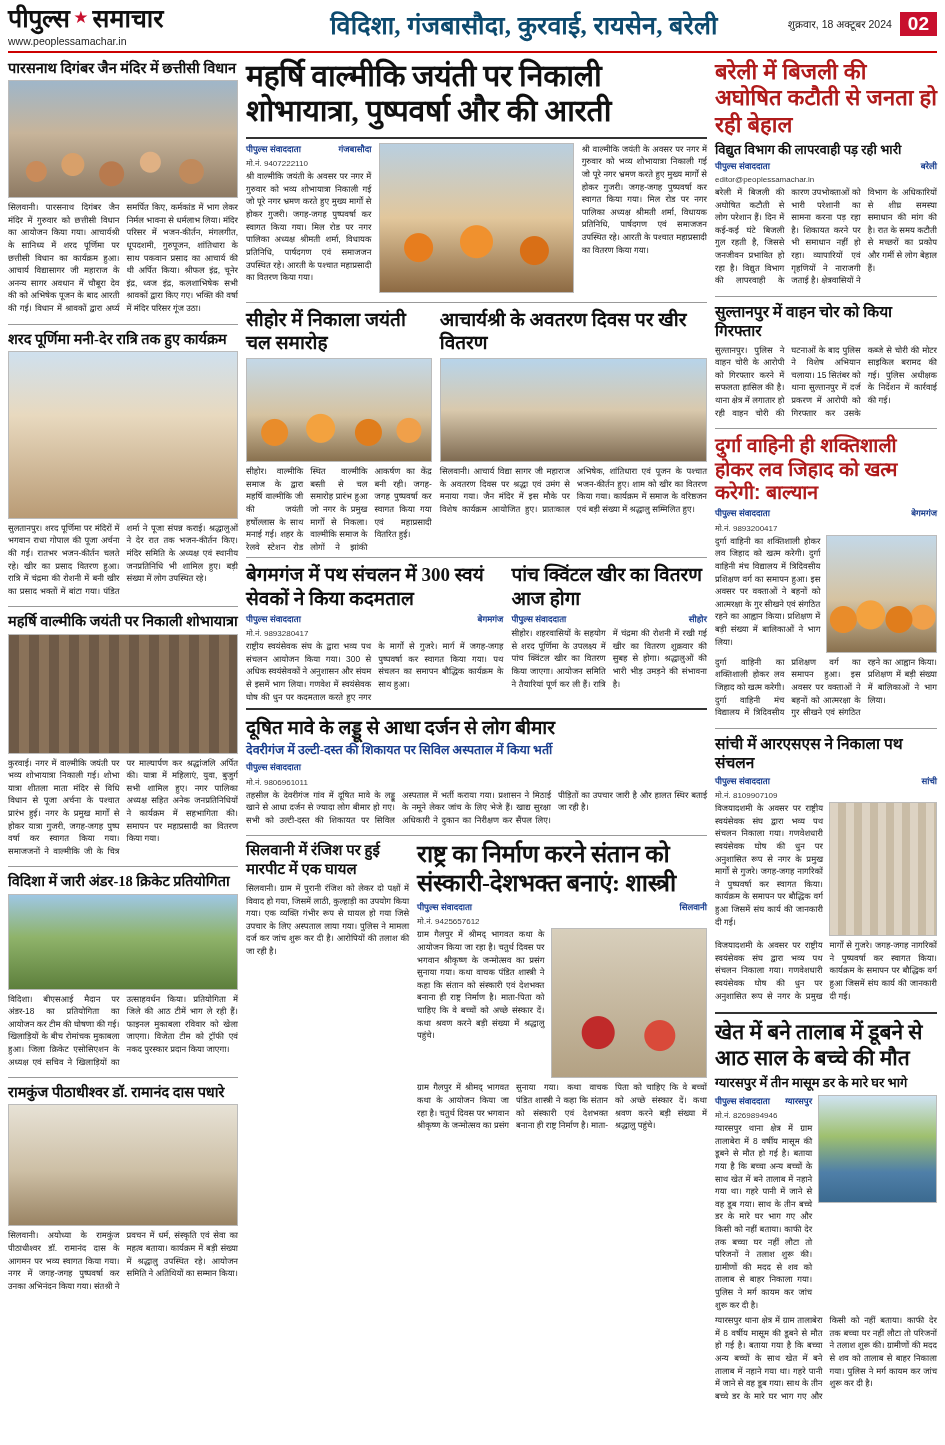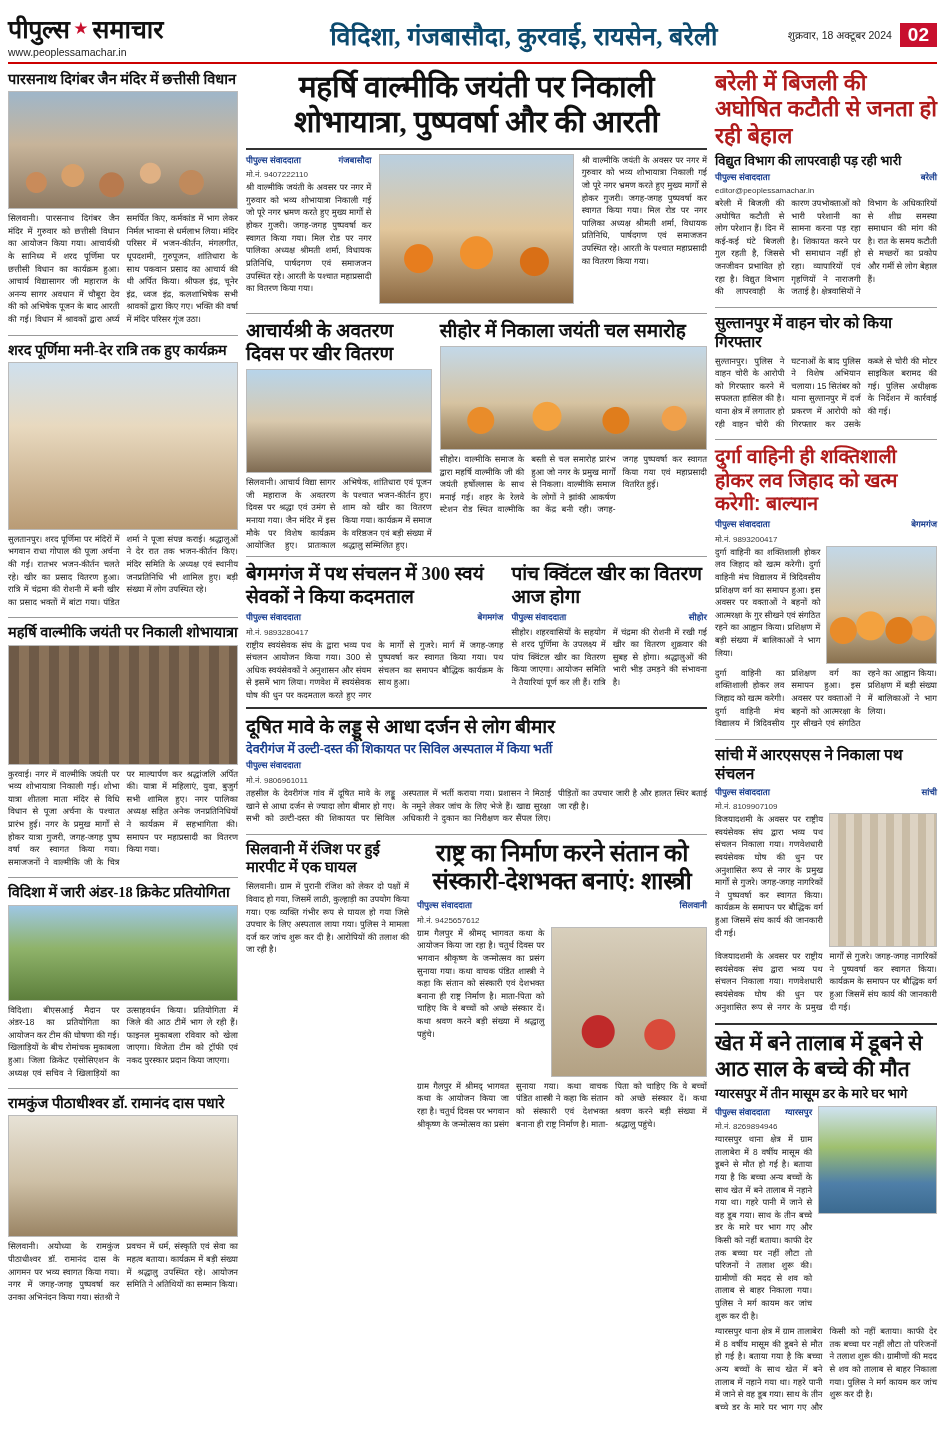--- a/index.html
+++ b/index.html
@@ -5,21 +5,21 @@
   * { box-sizing: border-box; }
   html, body { margin:0; padding:0; }
   body {
     width: 945px;
     height: 1445px;
     background: #ffffff;
     font-family: "Liberation Sans", sans-serif;
     color: #111;
     overflow: hidden;
   }
-  .page { width:945px; height:1172px; padding:11px 8px 4px 8px; position:relative; }
+  .page { width:945px; height:1172px; padding:0 8px 4px 8px; position:relative; }
 
   
   .masthead {
     display:flex; align-items:center; justify-content:space-between;
     border-bottom: 2px solid #c00; padding-bottom:4px; margin-bottom:4px;
   }
   .logo-wrap { display:flex; flex-direction:column; width:252px; }
   .logo-line { display:flex; align-items:center; gap:4px; }
   .logo-main { font-weight:bold; font-size:25px; letter-spacing:-0.5px; color:#111; font-family:"Liberation Serif", serif; }
   .logo-star { color:#c8102e; font-size:17px; line-height:1; }
@@ -50,21 +50,20 @@
     font-size:14.5px; line-height:1.25; color:#111; margin:2px 0 3px 0;
   }
   .hl-md {
     font-family:"Liberation Serif", serif; font-weight:bold;
     font-size:19px; line-height:1.22; color:#111; margin:2px 0 4px 0;
   }
   .hl-lg {
     font-family:"Liberation Serif", serif; font-weight:bold;
     font-size:30px; line-height:1.18; color:#111; margin:1px 0 5px 0;
     letter-spacing:-0.3px;
-    text-align:center;
   }
   .hl-red {
     font-family:Liberation Sans, sans-serif; font-weight:bold;
     font-size:22px; line-height:1.2; color:#b01b1b; margin:2px 0 4px 0;
   }
   .subhl {
     font-family:"Liberation Serif", serif; font-weight:bold;
     font-size:12.5px; line-height:1.25; color:#1b3f8f; margin:1px 0 3px 0;
   }
   .subhl-dark {
@@ -227,28 +226,28 @@
           <div>
             <div class="body-txt">श्री वाल्मीकि जयंती के अवसर पर नगर में गुरुवार को भव्य शोभायात्रा निकाली गई जो पूरे नगर भ्रमण करते हुए मुख्य मार्गों से होकर गुजरी। जगह-जगह पुष्पवर्षा कर स्वागत किया गया। मिल रोड पर नगर पालिका अध्यक्ष श्रीमती शर्मा, विधायक प्रतिनिधि, पार्षदगण एवं समाजजन उपस्थित रहे। आरती के पश्चात महाप्रसादी का वितरण किया गया।</div>
           </div>
         </div>
       </div>
 
       <div class="hr-thin"></div>
 
       <div class="inline-cols" style="grid-template-columns: 0.82fr 1.18fr;">
         <div>
+          <div class="hl-md">सीहोर में निकाला जयंती चल समारोह</div>
+          <div class="photo ph-orangegrp" style="height:104px"></div>
+          <div class="body-txt three" style="margin-top:3px">सीहोर। वाल्मीकि समाज के द्वारा महर्षि वाल्मीकि जी की जयंती हर्षोल्लास के साथ मनाई गई। शहर के रेलवे स्टेशन रोड स्थित वाल्मीकि बस्ती से चल समारोह प्रारंभ हुआ जो नगर के प्रमुख मार्गों से निकला। वाल्मीकि समाज के लोगों ने झांकी आकर्षण का केंद्र बनी रही। जगह-जगह पुष्पवर्षा कर स्वागत किया गया एवं महाप्रसादी वितरित हुई।</div>
+        </div>
+        <div>
           <div class="hl-md">आचार्यश्री के अवतरण दिवस पर खीर वितरण</div>
           <div class="photo ph-blue" style="height:104px"></div>
           <div class="body-txt two" style="margin-top:3px">सिलवानी। आचार्य विद्या सागर जी महाराज के अवतरण दिवस पर श्रद्धा एवं उमंग से मनाया गया। जैन मंदिर में इस मौके पर विशेष कार्यक्रम आयोजित हुए। प्रातःकाल अभिषेक, शांतिधारा एवं पूजन के पश्चात भजन-कीर्तन हुए। शाम को खीर का वितरण किया गया। कार्यक्रम में समाज के वरिष्ठजन एवं बड़ी संख्या में श्रद्धालु सम्मिलित हुए।</div>
-        </div>
-        <div>
-          <div class="hl-md">सीहोर में निकाला जयंती चल समारोह</div>
-          <div class="photo ph-orangegrp" style="height:104px"></div>
-          <div class="body-txt three" style="margin-top:3px">सीहोर। वाल्मीकि समाज के द्वारा महर्षि वाल्मीकि जी की जयंती हर्षोल्लास के साथ मनाई गई। शहर के रेलवे स्टेशन रोड स्थित वाल्मीकि बस्ती से चल समारोह प्रारंभ हुआ जो नगर के प्रमुख मार्गों से निकला। वाल्मीकि समाज के लोगों ने झांकी आकर्षण का केंद्र बनी रही। जगह-जगह पुष्पवर्षा कर स्वागत किया गया एवं महाप्रसादी वितरित हुई।</div>
         </div>
       </div>
 
       <div class="hr-thin"></div>
 
       <div class="inline-cols" style="grid-template-columns: 1.25fr 0.95fr;">
         <div>
           <div class="hl-md">बेगमगंज में पथ संचलन में 300 स्वयं सेवकों ने किया कदमताल</div>
           <div class="byline">
             <span>पीपुल्स संवाददाता</span>

